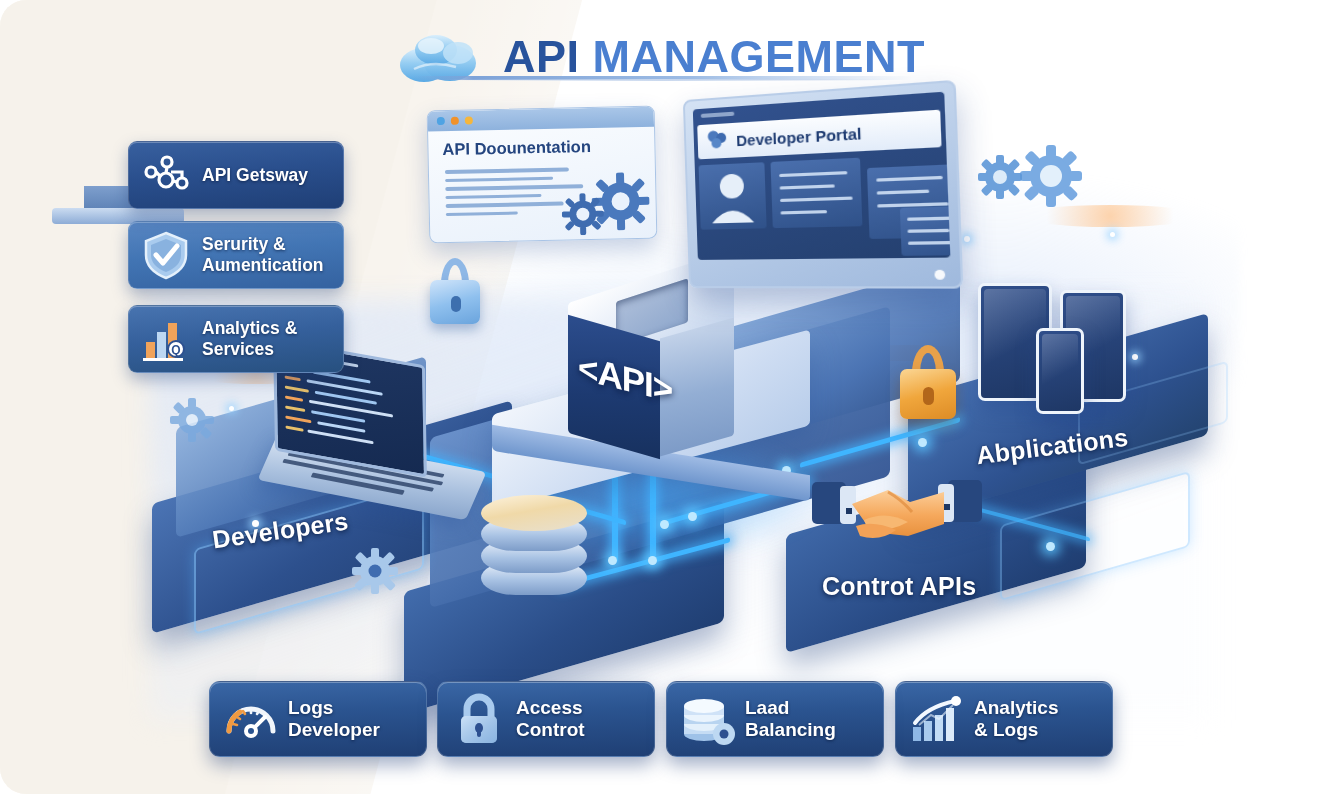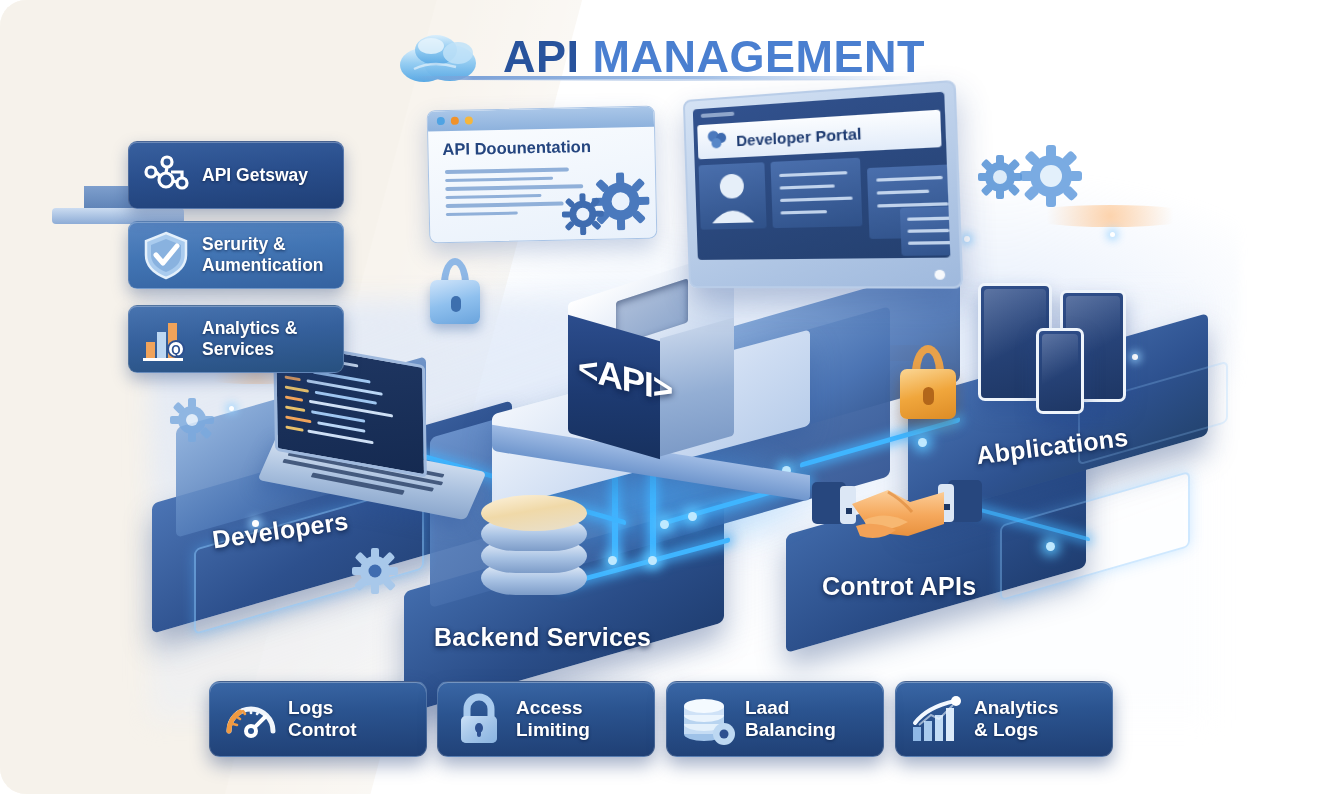--- a/index.html
+++ b/index.html
@@ -582,21 +582,20 @@
           <rect x="0" y="18" width="10" height="8" rx="2"></rect>
             <rect x="34" y="18" width="10" height="8" rx="2"></rect>
           <rect x="5" y="5" width="8" height="10" rx="2" transform="rotate(-45 9 10)"></rect>
           <rect x="32" y="30" width="8" height="10" rx="2" transform="rotate(-45 36 35)"></rect>
         </g>
         <circle cx="22" cy="22" r="6" fill="#e0edfa"></circle>
       </svg>
     </div>
 
     <div class="plat-label" style="left:212px;top:516px;font-size:25px;transform:rotate(-8deg);">Developers</div>
-    <div class="plat-label" style="left:434px;top:623px;font-size:25px;">Backend Services</div>
     <div class="plat-label" style="left:822px;top:572px;font-size:25px;">Controt APIs</div>
     <div class="plat-label" style="left:976px;top:432px;font-size:25px;transform:rotate(-7deg);">Abplications</div>
 
   </div>
 
   <div class="side-btn sb2">
     <div class="side-ico">
       <svg width="50" height="50" viewBox="0 0 50 50">
         <path d="M25 3 L45 11 V25 Q45 40 25 48 Q5 40 5 25 V11 Z" fill="#a9cbee" stroke="#e4f0fb" stroke-width="2.5"></path>
         <path d="M25 9 L40 15 V25 Q40 36 25 42 Q10 36 10 25 V15 Z" fill="#6f9fd4" opacity=".55"></path>
@@ -659,21 +658,21 @@
             <path d="M36 20 L34 23"></path>
             <path d="M43 26 L40 28"></path>
         </g>
         <circle cx="28" cy="40" r="7" fill="#ffffff"></circle>
         <path d="M28 40 L42 26" stroke="#ffffff" stroke-width="4" stroke-linecap="round"></path>
         <circle cx="28" cy="40" r="3" fill="#2b5490"></circle>
       </svg>
     </div>
     <div class="lbl">
       <div>Logs</div>
-      <div>Controt</div>
+      <div>Developer</div>
     </div>
   </div>
 
   <div class="feat f2">
     <div class="feat-ico">
       <svg width="56" height="56" viewBox="0 0 56 56">
         <path d="M16 26 V18 a12 12 0 0 1 24 0 V26" stroke="#a9cbee" stroke-width="7" fill="none"></path>
         <rect x="10" y="25" width="36" height="27" rx="5" fill="#a9cbee"></rect>
         <rect x="10" y="25" width="36" height="27" rx="5" fill="url(#lg2)"></rect>
         <defs>
@@ -681,21 +680,21 @@
           <stop offset="0%" stop-color="#d6e8fa" stop-opacity=".8"></stop>
           <stop offset="100%" stop-color="#6f9fd4" stop-opacity=".5"></stop>
         </linearGradient>
           </defs>
         <ellipse cx="28" cy="37" rx="4" ry="5" fill="#2d5090"></ellipse>
         <rect x="26" y="37" width="4" height="9" rx="2" fill="#2d5090"></rect>
       </svg>
     </div>
     <div class="lbl">
       <div>Access</div>
-      <div>Limiting</div>
+      <div>Controt</div>
     </div>
   </div>
 
   <div class="feat f4">
     <div class="feat-ico">
       <svg width="56" height="56" viewBox="0 0 56 56">
         <rect x="4" y="36" width="8" height="14" fill="#8fb8e6"></rect>
         <rect x="15" y="30" width="8" height="20" fill="#a9cbee"></rect>
         <rect x="26" y="24" width="8" height="26" fill="#c2dcf5"></rect>
         <rect x="37" y="17" width="8" height="33" fill="#dcebfa"></rect>

